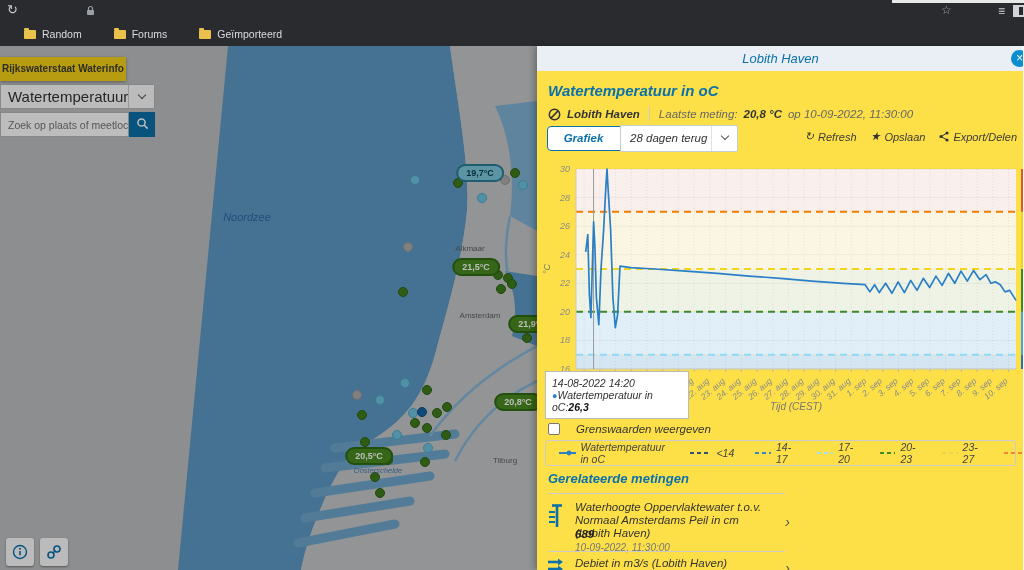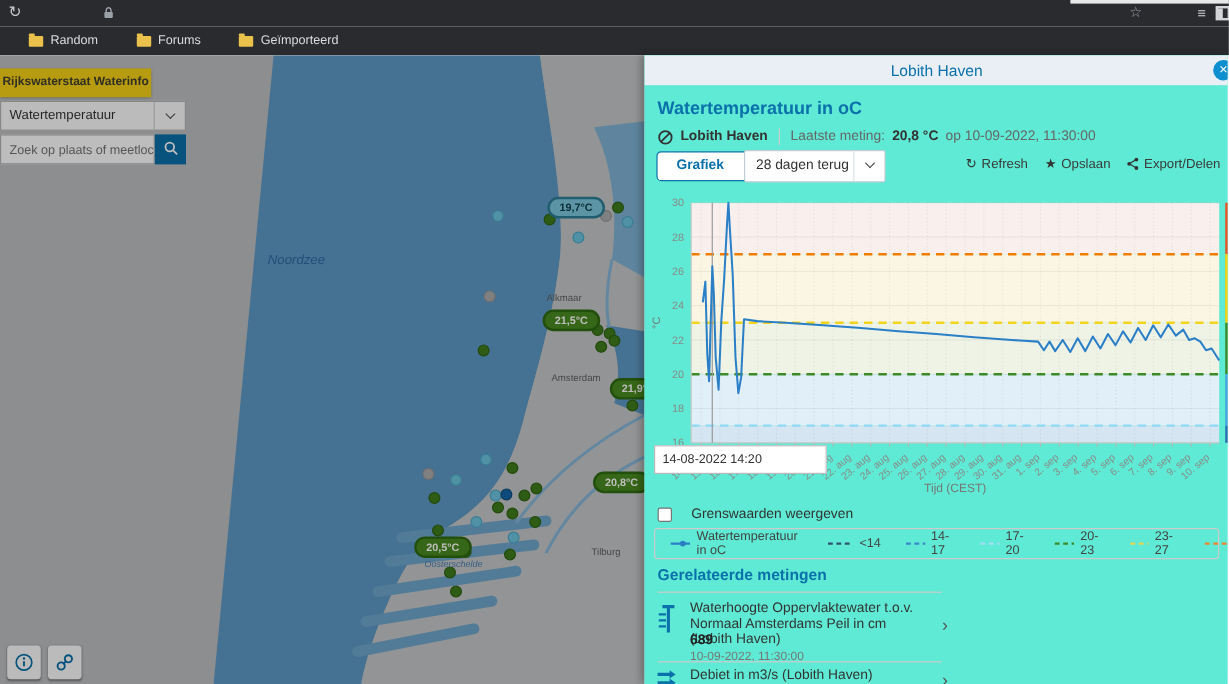--- a/index.html
+++ b/index.html
@@ -36,36 +36,36 @@
   .maplabel.city { color:#5f6164; font-size:8px; }
   .pill { position:absolute; transform:translate(-50%,-50%); border-radius:10px; padding:2px 8px;
     font-size:9px; font-weight:bold; white-space:nowrap; }
   .pill.green { background:#4a8a1f; border:2px solid #2e6b10; color:#fff; }
   .pill.blue { background:#7cc8de; border:2px solid #2b7e96; color:#0c3c4c; }
 
   #sidebar { position:absolute; left:0; top:11px; width:155px; }
   #sidebar-header { width:126px; height:24px; background:#f7d117; color:#3f3f32; font-size:10px;
     font-weight:bold; text-align:center; line-height:24px; box-shadow:0 1px 3px rgba(0,0,0,.35); }
   #param-select { position:absolute; left:0; top:27px; width:155px; height:25px; background:#fdfdfd;
-    border:1px solid #b7b7b7; font-size:11px; color:#333; line-height:23px; padding-left:7px; }
+    border:1px solid #b7b7b7; font-size:15px; color:#333; line-height:23px; padding-left:7px; }
   #param-chevron-box { position:absolute; right:0; top:0; width:26px; height:23px; border-left:1px solid #cfcfcf; }
   .chev { display:inline-block; width:6px; height:6px; border-right:1.5px solid #555;
     border-bottom:1.5px solid #555; transform:rotate(45deg); position:absolute; right:9px; top:7px; }
   #search-box { position:absolute; left:0; top:55px; width:155px; height:25px; }
   #search-input { width:129px; height:25px; border:1px solid #b7b7b7; font-size:10.5px; color:#666;
     padding-left:7px; background:#fff; font-family:"Liberation Sans",sans-serif; }
   #search-btn { position:absolute; right:0; top:0; width:26px; height:25px; background:#0b71ab; border:0; }
 
   .map-btn { position:absolute; width:28px; height:28px; background:#fdfdfd; border-radius:3px;
     box-shadow:0 1px 2px rgba(0,0,0,.4); display:flex; align-items:center; justify-content:center; }
   #map-dim { position:absolute; left:0; top:0; width:537px; height:524px; background:rgba(0,0,0,.26); z-index:5; }
 
   
-  #panel { position:absolute; left:537px; top:46px; width:486px; height:524px; background:#5eead4;
-    box-shadow:-3px 0 6px rgba(0,0,0,.25); overflow:hidden; }
+  #panel { position:absolute; left:537px; top:46px; width:486px; height:524px; background:#fde047;
+    box-shadow:-3px 0 6px rgba(0,0,0,.25); overflow:hidden;font-style:italic; }
   #panel-header { position:absolute; left:0; top:0; width:487px; height:25px; background:#e9eff4;
     text-align:center; line-height:25px; color:#0b71ab; font-size:13px; }
   #panel-close { position:absolute; right:-4px; top:4px; width:17px; height:17px; border-radius:50%;
     background:#0d8ecf; color:#fff; font-size:12px; text-align:center; line-height:16px; }
   #panel-title { position:absolute; left:11px; top:36px; color:#0b71ab; font-size:15px; font-weight:bold; }
   #meta-row { position:absolute; left:11px; top:61px; font-size:11.5px; color:#666;
     display:flex; align-items:center; gap:6px; }
   #meta-row .station { color:#333; font-weight:bold; }
   #meta-row .vdiv { width:1px; height:14px; background:#ccc; margin:0 3px; }
   #meta-row b { color:#333; }
@@ -412,20 +412,21 @@
       <line x1="37" x2="477" y1="205" y2="205" stroke="#c9c9c9"></line>
       <line x1="37" x2="37" y1="5" y2="205" stroke="#c9c9c9"></line>
       <line x1="54.56857142857143" x2="54.56857142857143" y1="5" y2="205" stroke="#9a9a9a"></line>
       <path d="M46.7,87.9 L48.8,70.7 L50.4,130.7 L51.9,153.6 L54.6,57.9 L55.9,82.1 L57.4,133.6 L59.8,160.7 L62.1,103.6 L64.5,67.9 L66.9,22.1 L68.0,5.0 L69.2,26.4 L71.6,65.0 L73.9,133.6 L76.3,163.6 L78.6,150.7 L81.0,102.1 L92.0,103.6 L115.6,105.0 L147.0,107.1 L178.4,109.3 L209.9,112.1 L241.3,114.3 L272.7,117.1 L304.1,119.3 L326.1,120.7 L330.9,127.9 L335.6,120.7 L340.3,128.6 L346.6,119.3 L352.9,129.3 L359.1,117.9 L365.4,128.6 L371.7,116.4 L378.0,126.4 L384.3,114.3 L390.6,123.6 L396.9,112.1 L403.1,121.4 L409.4,109.3 L415.7,119.3 L422.0,107.1 L428.3,117.1 L434.6,106.4 L440.9,115.7 L447.1,110.7 L451.9,119.3 L456.6,117.9 L461.3,120.7 L466.0,127.9 L470.7,126.4 L477.0,136.4" fill="none" stroke="#2b7fc7" stroke-width="1.7" stroke-linejoin="round"></path>
       <text x="257" y="246" font-size="10" fill="#777" text-anchor="middle">Tijd (CEST)</text>
       <text x="11" y="105" font-size="9" fill="#777" text-anchor="middle" transform="rotate(-90 11 105)">°C</text>
     </svg>
 
   <div id="tooltip">
     <div>14-08-2022 14:20</div>
+    <div><span class="dot">●</span><span>Watertemperatuur in oC:</span><b>26,3</b></div>
   </div>
 
   <div id="gw-row">
     <span id="gw-check"></span>
     <span>Grenswaarden weergeven</span>
   </div>
 
   <div id="legend-box">
       <span class="leg">
         <svg width="22" height="8">

